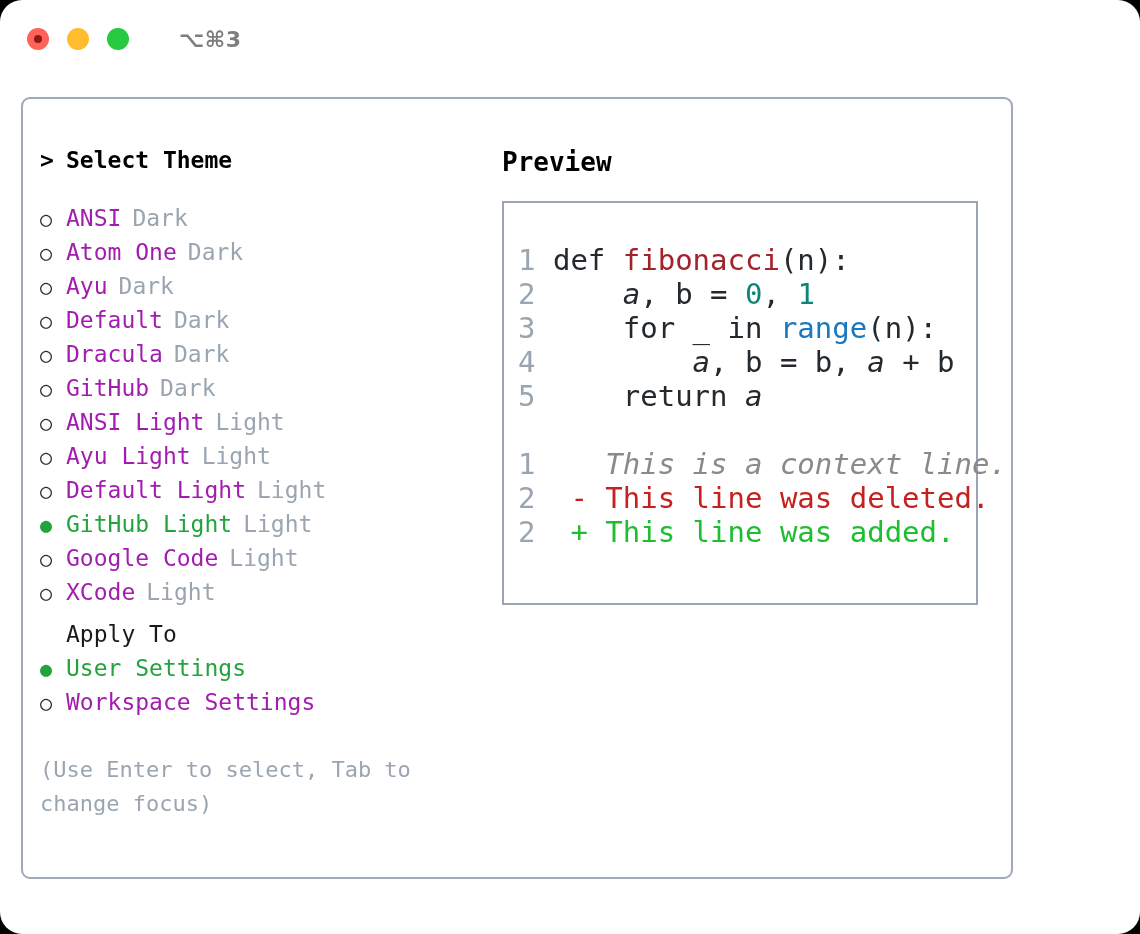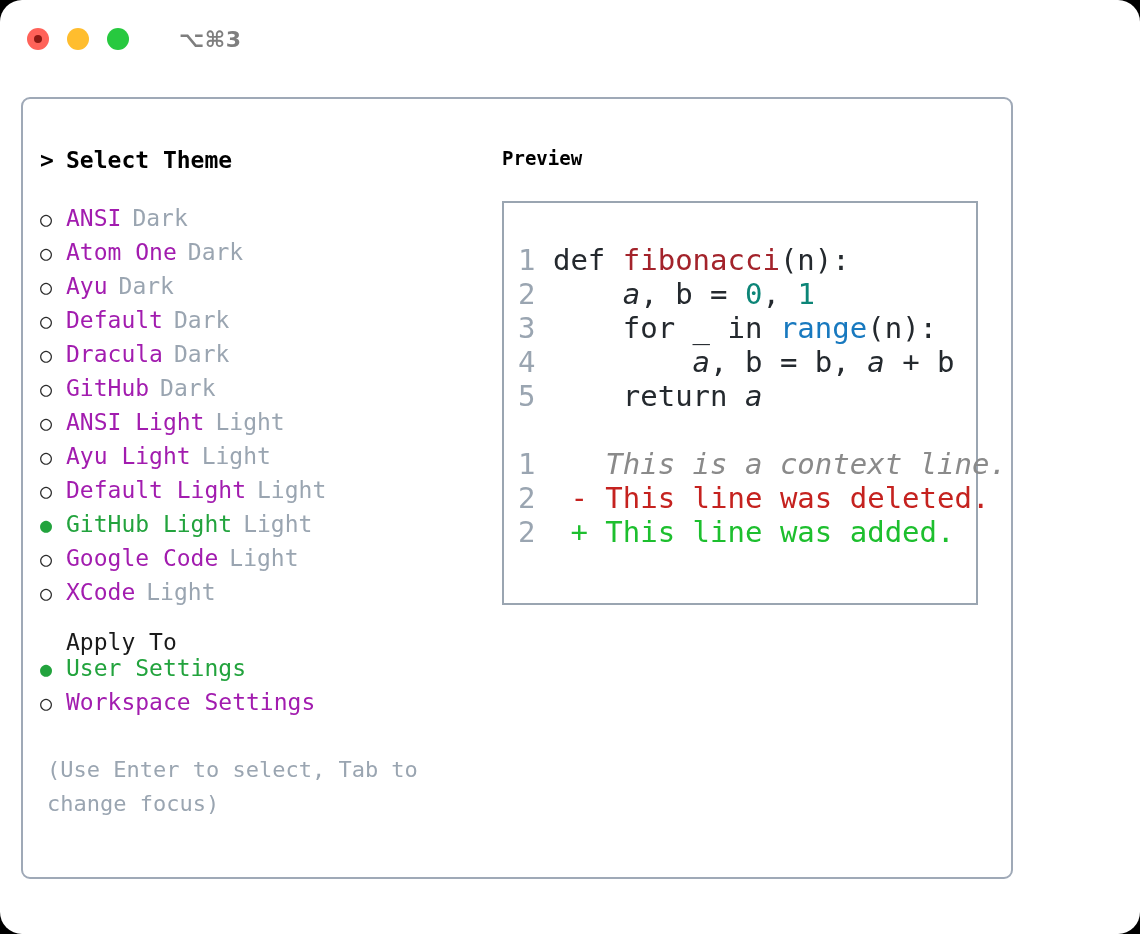--- a/index.html
+++ b/index.html
@@ -133,44 +133,43 @@
     color: #9aa5b1;
     margin-left: 11px;
     margin-top: 24px;
   }
   .row.selected .suffix { color: #9aa5b1; }
 
   .group-gap { height: 32px; }
 
   .subhead {
     display: flex;
-    align-items: flex-end;
+    align-items: flex-start;
     height: 34px;
     font-size: 23px;
     color: #1a1a1a;
   }
 
   .hint {
     margin-top: 30px;
     font-size: 22px;
     color: #9aa5b1;
     line-height: 34px;
     width: 400px;
-    margin-left: 7px;
   }
 
   
   .right-col {
     position: absolute;
     left: 479px;
     top: 48px;
     width: 490px;
   }
   .preview-title {
-    font-size: 19px;
+    font-size: 26px;
     font-weight: bold;
     color: #000000;
     height: 34px;
   }
   .preview-box {
     margin-top: 20px;
     width: 476px;
     height: 404px;
     border: 2px solid #9aa5b1;
     box-sizing: border-box;

